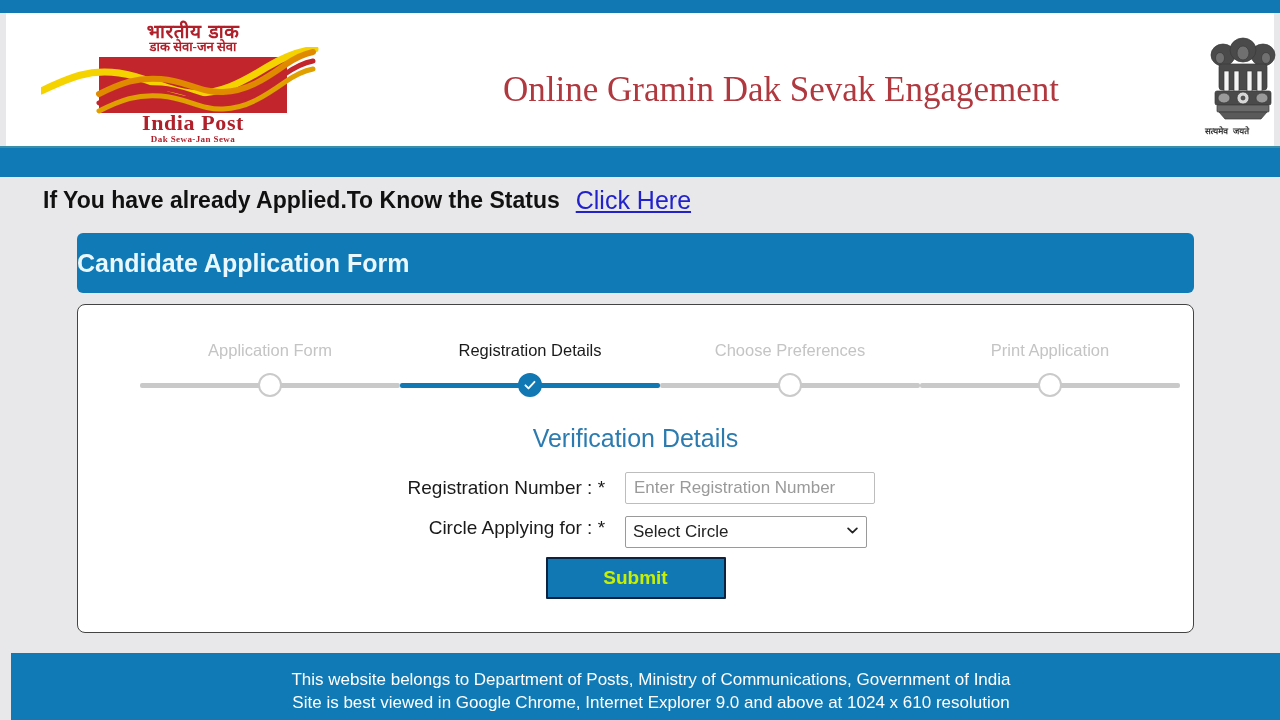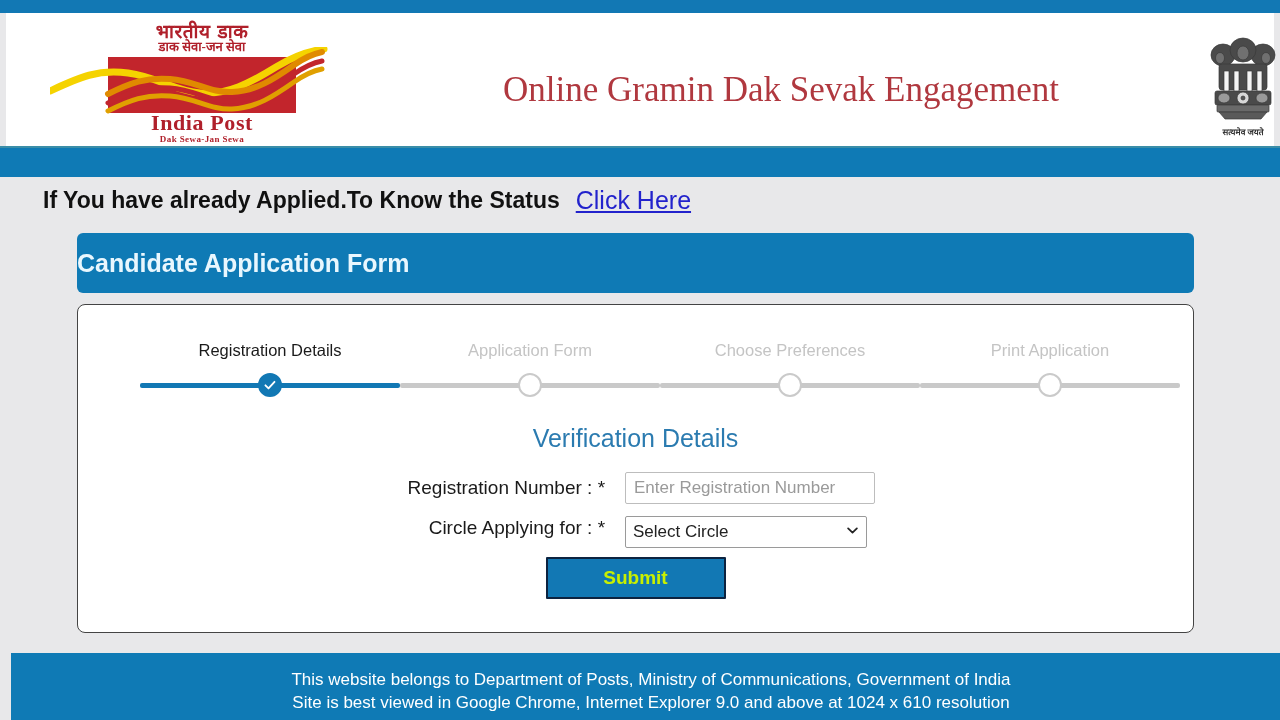--- a/index.html
+++ b/index.html
@@ -22,21 +22,21 @@
   
   .masthead {
     position: absolute; left: 0; top: 13px; width: 1280px; height: 133px;
     background: #ffffff;
     border-left: 6px solid #e8e8ea;
     border-right: 6px solid #e8e8ea;
   }
 
   
   .logo-wrap {
-    position: absolute; left: 44px; top: 8px; width: 300px; height: 125px;
+    position: absolute; left: 35px; top: 8px; width: 300px; height: 125px;
   }
   .logo-hindi-1 {
     position: absolute; left: 52px; top: 0px; width: 200px;
     text-align: center;
     font-family: "DejaVu Sans", sans-serif;
     font-size: 19px; font-weight: bold; color: #b0202b;
     letter-spacing: .5px; line-height: 20px;
   }
   .logo-hindi-2 {
     position: absolute; left: 52px; top: 20px; width: 200px;
@@ -76,22 +76,21 @@
     white-space: nowrap;
   }
 
   
   .emblem-wrap {
     position: absolute; left: 1199px; top: 16px; width: 76px; height: 118px;
   }
   .emblem-svg { position: absolute; left: 0; top: 0; width: 76px; height: 100px; }
   .emblem-motto {
     position: absolute; left: 0; top: 98px; width: 76px;
-    text-align: center;
-    font-family: Liberation Serif, serif;
+    font-family: Liberation Mono, monospace;
     font-size: 8.5px; font-weight: bold; color: #333;
     line-height: 10px;
   }
 
   
   .navband {
     position: absolute; left: 0; top: 146px; width: 1280px; height: 31px;
     background: #0f7ab5;
     border-top: 2px solid #3b8ea8;
   }
@@ -303,35 +302,35 @@
   </div>
 
   <div class="formheader">
     <span>Candidate Application Form</span>
   </div>
 
   <div class="card">
 
     <div class="stepper">
 
+      <div class="step">
+        <div class="step-label">Application Form</div>
+        <div class="step-track"></div>
+        <div class="step-dot">
+          
+        </div>
+      </div>
+
       <div class="step active">
         <div class="step-label">Registration Details</div>
         <div class="step-track"></div>
         <div class="step-dot">
           <svg class="tick" viewBox="0 0 24 24">
             <path d="M6.5,12.4 L10.2,16.1 L17.4,8.2" stroke="#ffffff" stroke-width="2.2" fill="none" stroke-linecap="round" stroke-linejoin="round"></path>
           </svg>
-        </div>
-      </div>
-
-      <div class="step">
-        <div class="step-label">Application Form</div>
-        <div class="step-track"></div>
-        <div class="step-dot">
-          
         </div>
       </div>
 
       <div class="step">
         <div class="step-label">Choose Preferences</div>
         <div class="step-track"></div>
         <div class="step-dot">
           
         </div>
       </div>

